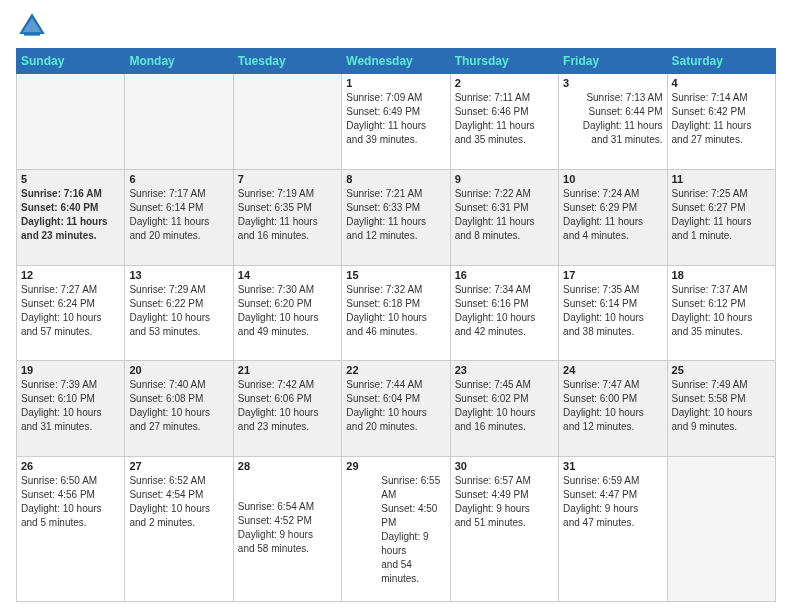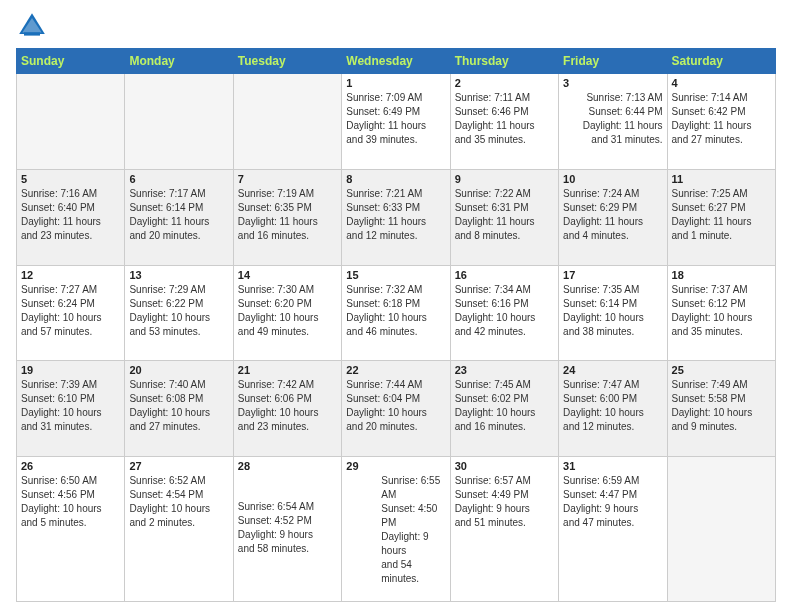--- a/index.html
+++ b/index.html
@@ -53,21 +53,21 @@
       color: #555;
     }
     .calendar {
       width: 100%;
       border-collapse: collapse;
       flex: 1;
       table-layout: fixed;
     }
     .calendar th {
       background: #2a6db5;
-      color: #bef264;
+      color: #5eead4;
       font-size: 12px;
       font-weight: bold;
       padding: 5px 4px;
       text-align: left;
       border: 1px solid #2a6db5;
     }
     .calendar td {
       border: 1px solid #ccc;
       vertical-align: top;
       padding: 3px 4px;
@@ -158,21 +158,21 @@
             <div class="day-num">4</div>
             <div class="day-info" style="white-space: pre-line;">Sunrise: 7:14 AM
 Sunset: 6:42 PM
 Daylight: 11 hours
 and 27 minutes.</div>
           </td>
         </tr>
         <tr class="row-shade">
           <td>
             <div class="day-num">5</div>
-            <div class="day-info" style="white-space: pre-line;">Sunrise: 7:16 AM
+            <div class="day-info" style="white-space: pre-line; font-weight: bold;">Sunrise: 7:16 AM
 Sunset: 6:40 PM
 Daylight: 11 hours
 and 23 minutes.</div>
           </td>
           <td>
             <div class="day-num">6</div>
             <div class="day-info" style="white-space: pre-line;">Sunrise: 7:17 AM
 Sunset: 6:14 PM
 Daylight: 11 hours
 and 20 minutes.</div>

